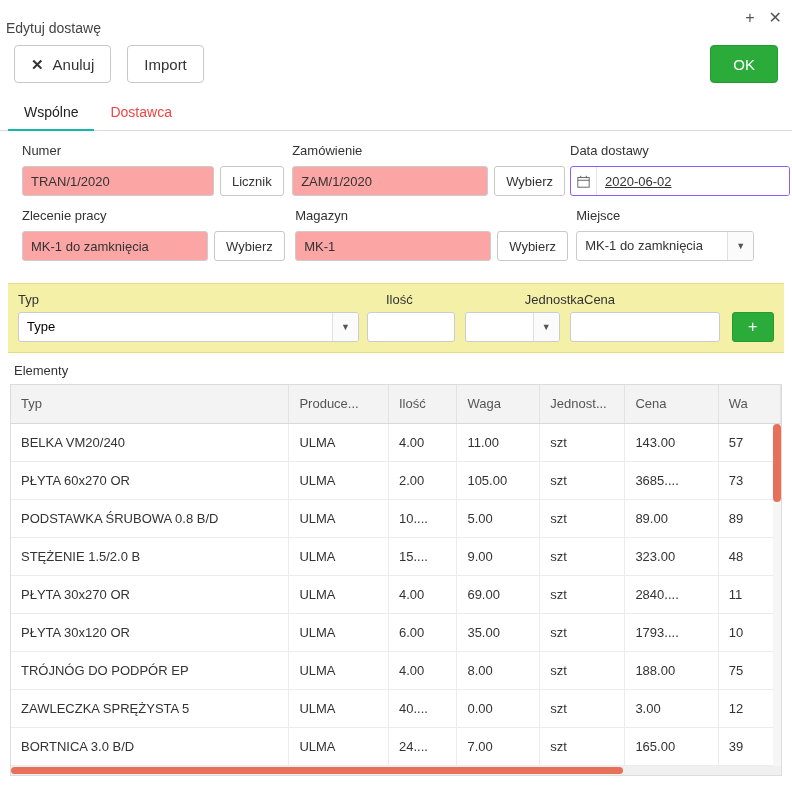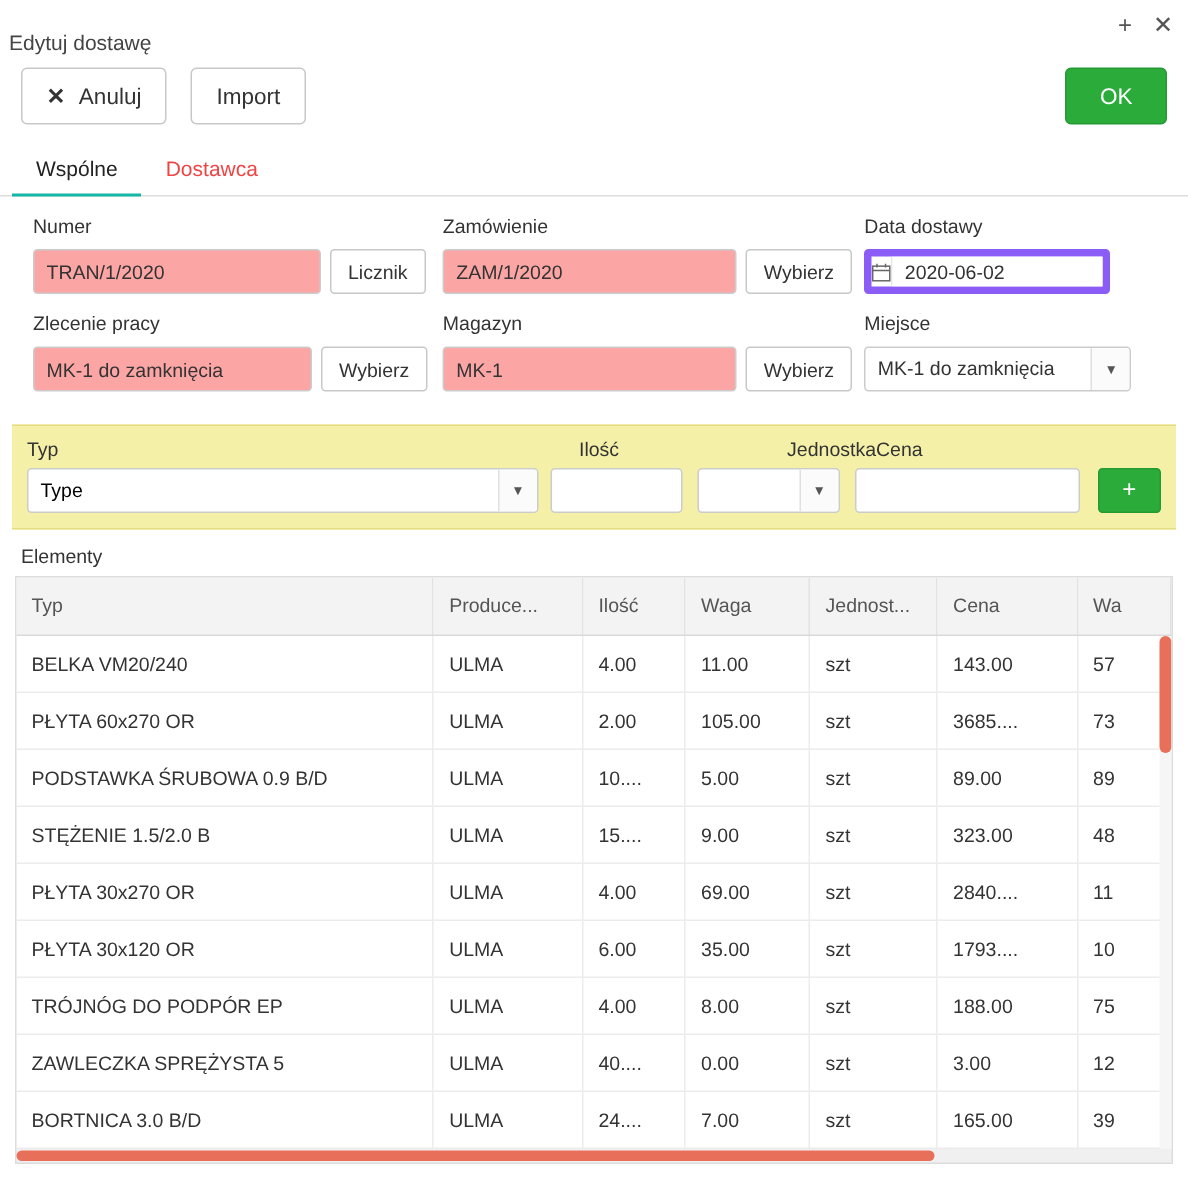--- a/index.html
+++ b/index.html
@@ -149,26 +149,27 @@
     padding: 0 11px;
     font-size: 13px;
     color: #333;
     cursor: pointer;
     white-space: nowrap;
   }
 
   .date-box {
     display: flex;
     align-items: center;
-    border: 5px solid #8b5cf6;
+    border: 1px solid #8b5cf6;
     border-radius: 3px;
     height: 30px;
-    width: 164px;
+    width: 220px;
     background: #fff;
     overflow: hidden;
+    text-decoration: underline;
   }
   .date-box .cal {
     width: 28px;
     display: flex;
     align-items: center;
     justify-content: center;
     color: #555;
     border-right: 1px solid #e5e5e5;
     height: 100%;
   }
@@ -474,21 +475,21 @@
       <tr>
         <td>PŁYTA 60x270 OR</td>
         <td>ULMA</td>
         <td>2.00</td>
         <td>105.00</td>
         <td>szt</td>
         <td>3685....</td>
         <td>73</td>
       </tr>
       <tr>
-        <td>PODSTAWKA ŚRUBOWA 0.9 B/D</td>
+        <td>PODSTAWKA ŚRUBOWA 0.8 B/D</td>
         <td>ULMA</td>
         <td>10....</td>
         <td>5.00</td>
         <td>szt</td>
         <td>89.00</td>
         <td>89</td>
       </tr>
       <tr>
         <td>STĘŻENIE 1.5/2.0 B</td>
         <td>ULMA</td>

